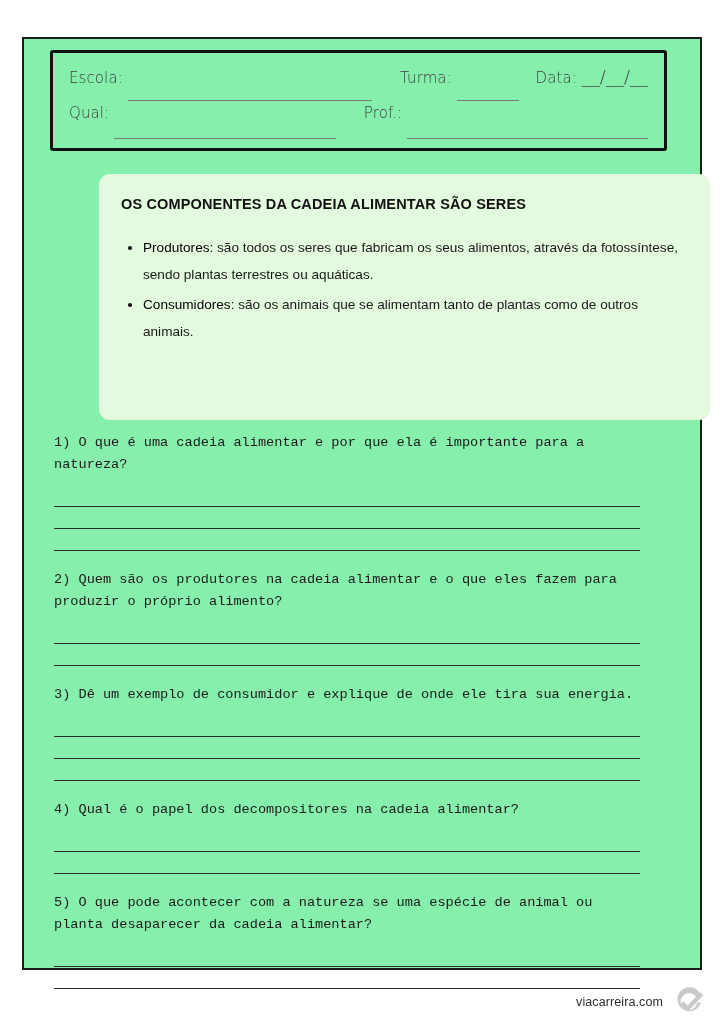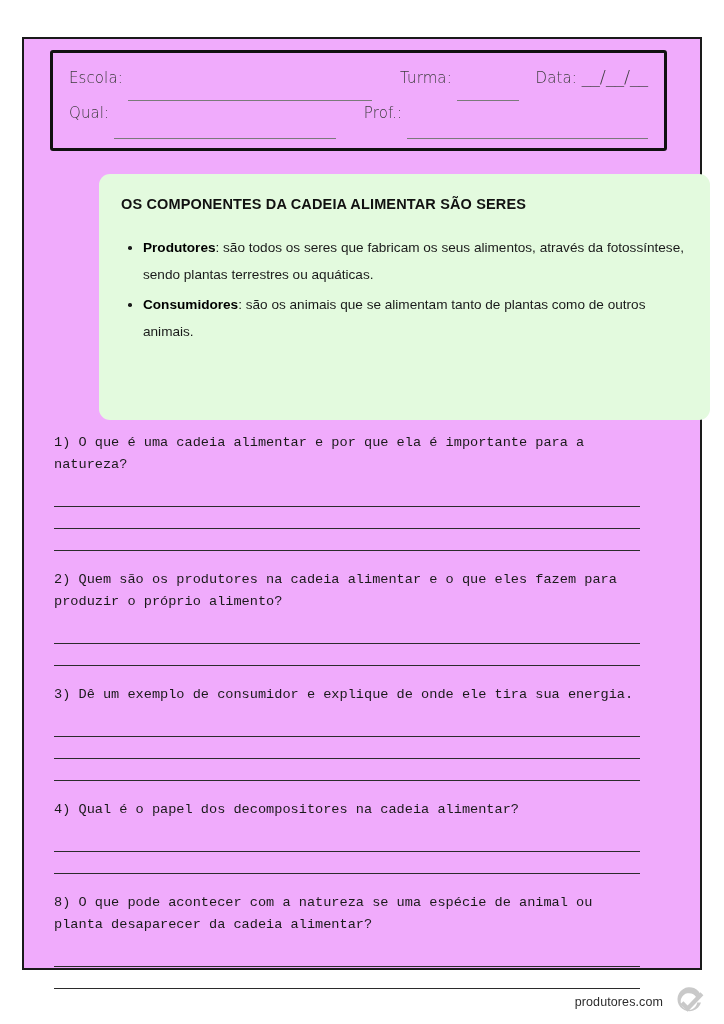--- a/index.html
+++ b/index.html
@@ -17,21 +17,21 @@
 
   
   #page-frame {
     position: absolute;
     left: 22px;
     top: 37px;
     width: 680px;
     height: 933px;
     border: 2px solid #1a1a1a;
     box-sizing: border-box;
-    background: #f0abfc;
+    background: #86efac;
   }
 
   
   #header-box {
     position: absolute;
     left: 26px;
     top: 11px;
     width: 617px;
     height: 101px;
     border: 3px solid #111111;
@@ -110,21 +110,21 @@
   #info-list li::before {
     content: "";
     position: absolute;
     left: 7px;
     top: 12px;
     width: 3.5px;
     height: 3.5px;
     border-radius: 50%;
     background: #1a1a1a;
   }
-  #info-list b { font-weight: bold; color: #000000; }
+  #info-list b { font-weight: normal; color: #000000; }
 
   
   #questions {
     position: absolute;
     left: 30px;
     top: 393px;
     width: 617px;
     font-family: Liberation Mono, monospace;
   }
   .question-block { margin-bottom: 18px; }
@@ -225,31 +225,31 @@
         </div>
       </div>
       <div class="question-block">
         <p class="q-text">4) Qual é o papel dos decompositores na cadeia alimentar?</p>
         <div class="answer-lines">
           <div class="answer-line"></div>
           <div class="answer-line"></div>
         </div>
       </div>
       <div class="question-block">
-        <p class="q-text">8) O que pode acontecer com a natureza se uma espécie de animal ou planta desaparecer da cadeia alimentar?</p>
+        <p class="q-text">5) O que pode acontecer com a natureza se uma espécie de animal ou planta desaparecer da cadeia alimentar?</p>
         <div class="answer-lines">
           <div class="answer-line"></div>
           <div class="answer-line"></div>
         </div>
       </div>
     </div>
 
 </div>
 
 <div id="footer">
-  <span id="footer-text">produtores.com</span>
+  <span id="footer-text">viacarreira.com</span>
   <span id="footer-logo">
     <svg width="30" height="30" viewBox="0 0 30 30" aria-hidden="true">
       <path d="M27.2 9.6 A12 12 0 1 0 27 15.6 L23.2 15.6 A8.3 8.3 0 1 1 22.9 12.0 Z" fill="#c9c9c9"></path>
       <path d="M9.4 14.3 L13.6 18.6 L26.4 5.2 L29.4 8.2 L13.6 24.8 L6.3 17.3 Z" fill="#c9c9c9"></path>
     </svg>
   </span>
 </div>
 
 </body></html>

